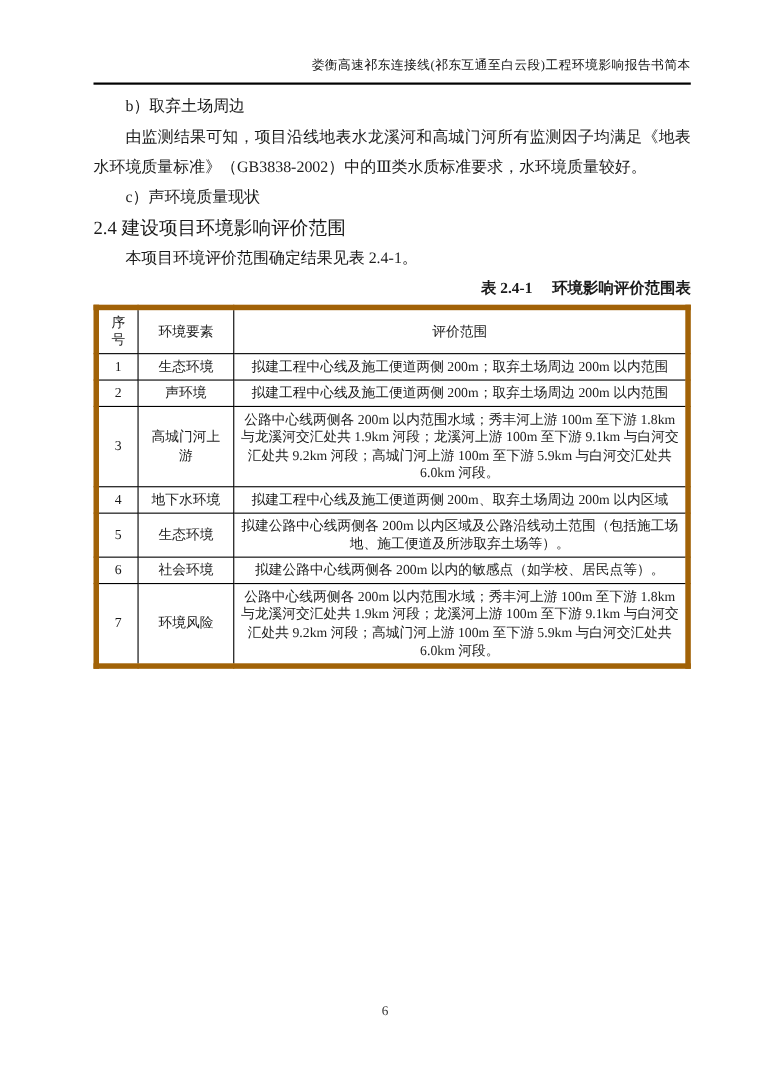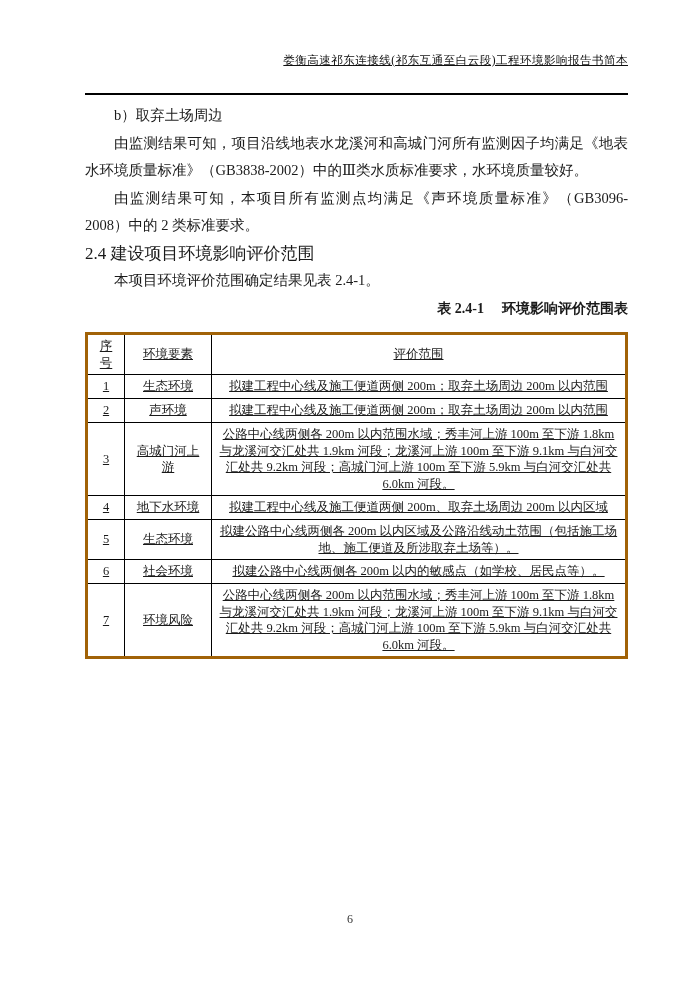--- a/index.html
+++ b/index.html
@@ -17,24 +17,23 @@
     position: absolute;
     left: 85px;
     top: 52px;
     width: 543px;
   }
   .header-title {
     text-align: right;
     font-size: 11.5px;
     line-height: 16px;
     color: #111111;
-    padding-bottom: 25px;
+    padding-bottom: 7px;
     border-bottom: 2px solid #000000;
     letter-spacing: 0.5px;
-    text-decoration: underline;
   }
   .body-text {
     margin-top: 7px;
     font-size: 14.5px;
     line-height: 27.5px;
     text-align: justify;
   }
   .body-text p { margin: 0; text-indent: 2em; }
   .section-heading {
     font-weight: normal;
@@ -43,25 +42,24 @@
   }
   .table-caption {
     text-indent: 0 !important;
     text-align: right;
     font-weight: bold;
     font-size: 14px;
   }
   .caption-gap { display: inline-block; width: 18px; }
   table.scope-table {
     width: 100%;
-    margin-top: 10px;
+    margin-top: 0;
     border-collapse: collapse;
-    border: 3px solid #a16207;
+    border: 5px solid #a16207;
     font-size: 12.5px;
-    text-decoration: underline;
   }
   table.scope-table th, table.scope-table td {
     border: 1px solid #000000;
     padding: 3px 6px;
     text-align: center;
     vertical-align: middle;
     font-weight: normal;
     line-height: 16.5px;
     color: #1a1a1a;
   }
@@ -87,21 +85,21 @@
 <body>
 
 <div class="page">
   <div class="content">
 
     <div class="header-title">娄衡高速祁东连接线(祁东互通至白云段)工程环境影响报告书简本</div>
 
     <div class="body-text">
       <p>b）取弃土场周边</p>
       <p>由监测结果可知，项目沿线地表水龙溪河和高城门河所有监测因子均满足《地表水环境质量标准》（GB3838-2002）中的Ⅲ类水质标准要求，水环境质量较好。</p>
-      <p>由监测结果可知，本项目所有监测点均满足《声环境质量标准》（GB3096-2008）中的 2 类标准要求。</p>
+      <p>c）声环境质量现状</p>
       <p class="section-heading">2.4 建设项目环境影响评价范围</p>
       <p>本项目环境评价范围确定结果见表 2.4-1。</p>
       <p class="table-caption"><span>表 2.4-1</span><span class="caption-gap"></span><span>环境影响评价范围表</span></p>
 
       <table class="scope-table">
         <colgroup>
           <col class="col-no">
           <col class="col-factor">
           <col>
         </colgroup>

